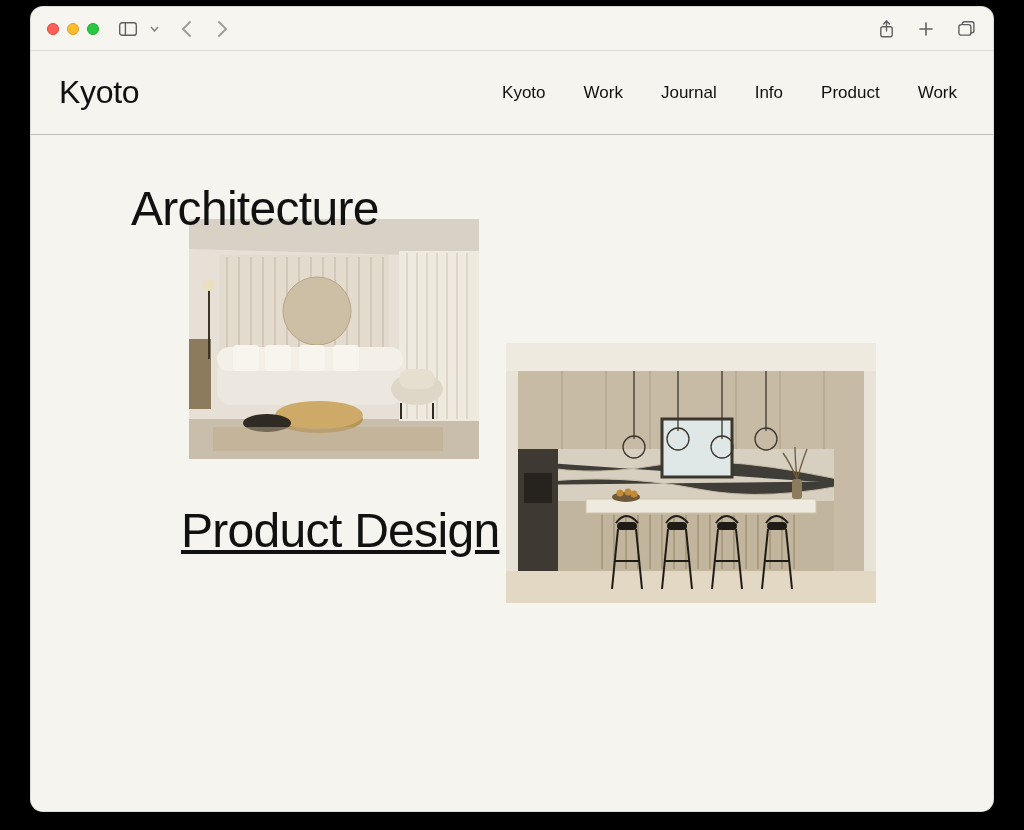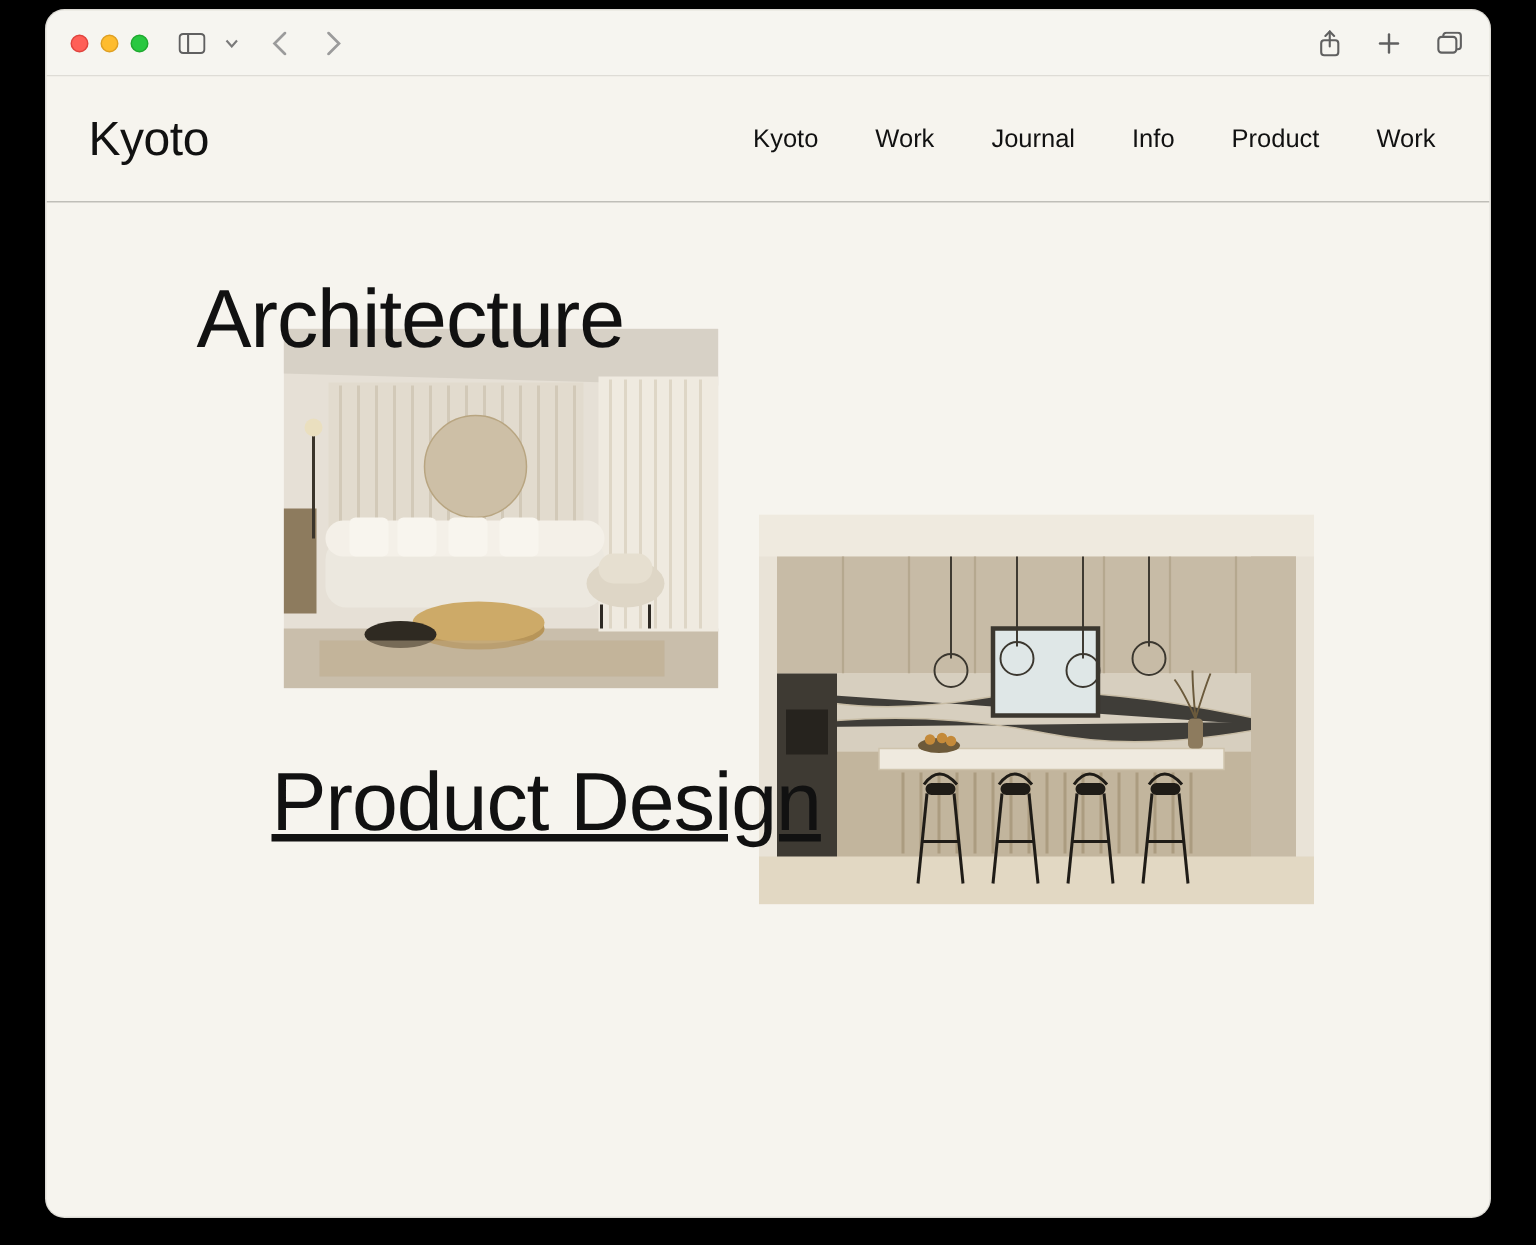--- a/index.html
+++ b/index.html
@@ -134,21 +134,21 @@
   }
 
   
   .hero {
     position: relative;
     width: 100%;
     height: calc(100% - 84px);
   }
   .hero .word {
     position: absolute;
-    font-size: 55px;
+    font-size: 48px;
     line-height: 1;
     color: #111;
     letter-spacing: -0.7px;
     font-weight: 400;
     z-index: 5;
     white-space: nowrap;
     cursor: pointer;
   }
   .w-arch  { left: 100px; top: 50px; }
   .w-int   { left: 448px; top: 172px; }

